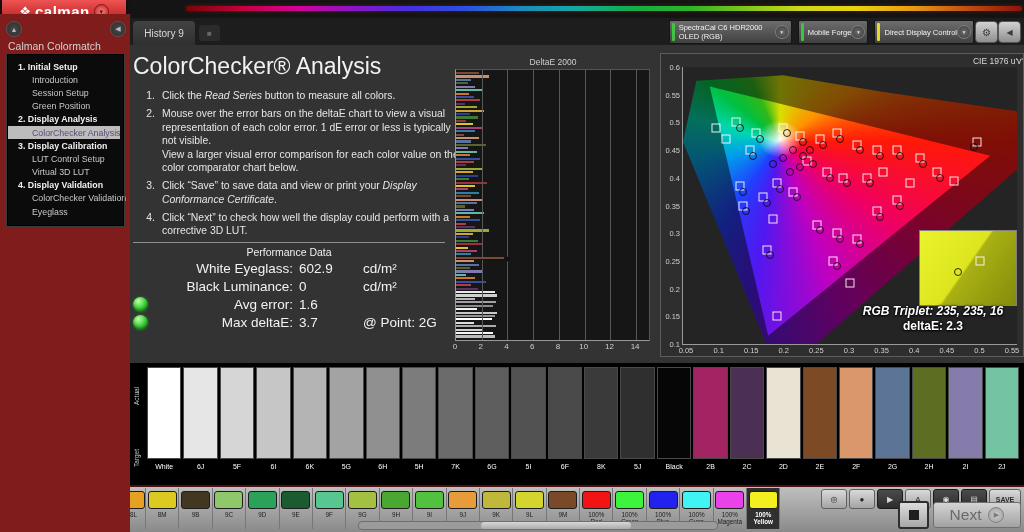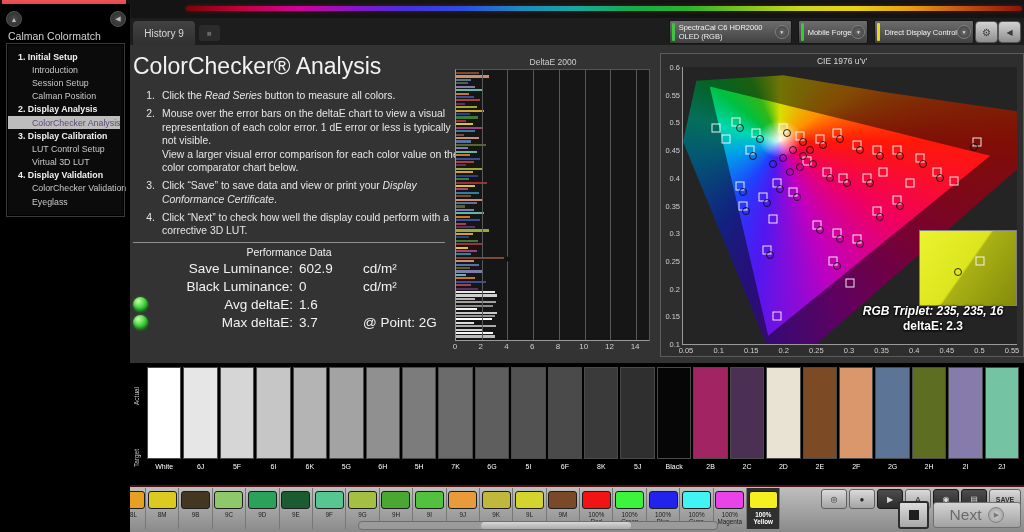--- a/index.html
+++ b/index.html
@@ -11,21 +11,21 @@
     background:linear-gradient(90deg,#7a0505,#c4003c,#d4009a,#8a14c8,#4530dd,#2a50e0,#1a8ac0,#16a8a0,#13ad4a,#2ab32a,#7cc41c,#c8d81a,#e8d312,#e89e14,#c05010,#8a1208);
     box-shadow:0 0 4px rgba(255,60,60,.25);}
   .logo-box{position:absolute;left:2px;top:0;width:124px;height:23px;border-radius:0 0 9px 9px;
     background:linear-gradient(#ef5454,#b51a1a);box-shadow:0 1px 4px rgba(0,0,0,.7);
     display:flex;align-items:center;justify-content:center;gap:4px;}
   .logo-diamond{color:#fff;font-size:13px;line-height:1;}
   .logo-text{color:#fff;font-size:15px;font-weight:bold;letter-spacing:.5px;}
   .logo-dd{width:13px;height:13px;border-radius:50%;background:radial-gradient(#f08080,#c02020);
     border:1px solid #901010;color:#701010;font-size:6px;display:flex;align-items:center;justify-content:center;}
   
-  .sidebar{position:absolute;left:0;top:4px;width:130px;bottom:0;background:#000000;border-right:1px solid #1b1b1b;}
+  .sidebar{position:absolute;left:0;top:14px;width:130px;bottom:0;background:#7f1d1d;border-right:1px solid #1b1b1b;}
   .side-btn{position:absolute;width:14px;height:14px;border-radius:50%;background:radial-gradient(#4a4a4a,#2a2a2a);
     border:1px solid #555;color:#bbb;font-size:7px;display:flex;align-items:center;justify-content:center;}
   .sb-l{left:6px;top:7px;} .sb-r{left:110px;top:7px;}
   .sidebar-title{position:absolute;left:8px;top:26px;font-size:10.5px;color:#d2d2d2;}
   .tree{position:absolute;left:7px;top:40px;width:115px;background:#0b0b0b;border:1px solid #000;
     outline:1px solid #3a3a3a;padding:5px 0 7px;}
   .tree-item{font-size:8.8px;color:#c9c9c9;padding:1.6px 2px 1.6px 24px;cursor:pointer;white-space:nowrap;}
   .tree-item.bold{font-weight:bold;color:#f0f0f0;padding-left:10px;}
   .tree-item.selected{background:#bdbdbd;color:#5d4a72;margin-right:3px;}
   
@@ -74,21 +74,21 @@
   .vgrid{position:absolute;top:0;bottom:0;width:1px;background:#585858;}
   .delta-bars{position:absolute;inset:0;display:flex;flex-direction:column;justify-content:space-between;padding:2px 0;}
   .dbar{height:2.1px;flex:none;}
   .delta-xlabels{position:absolute;left:7px;top:292px;width:193px;height:12px;}
   .dxl{position:absolute;transform:translateX(-50%);font-size:8px;color:#cfcfcf;}
   .max-arrow{position:absolute;height:0;border-top:1.6px solid #111;}
   .max-arrow:after{content:"";position:absolute;right:-6px;top:-4px;border-left:6px solid #111;
     border-top:3px solid transparent;border-bottom:3px solid transparent;}
   
   .cie-panel{position:absolute;left:530px;top:8px;width:362px;height:302px;background:#2e2e2e;border:1px solid #5c5c5c;}
-  .cie-title{position:absolute;top:2px;left:0;right:0;text-align:center;font-size:8.5px;color:#dadada;}
+  .cie-title{position:absolute;top:2px;left:0;right:0;text-align:right;font-size:8.5px;color:#dadada;}
   .cie-plot{position:absolute;left:21px;top:13px;width:334px;height:277px;background:#242424;
     border-left:1px solid #9a9a9a;border-bottom:1px solid #9a9a9a;}
   .locus,.gamut{position:absolute;inset:0;
     background:conic-gradient(from 0deg at 29% 27%,#d8e000 0deg,#ff9000 55deg,#ff1808 90deg,#f00060 125deg,#c000c0 160deg,#5018f0 190deg,#2040ff 215deg,#00a0e8 255deg,#00d8b0 285deg,#00c040 310deg,#30b818 335deg,#d8e000 360deg);}
   .locus{clip-path:polygon(4% 5%,30% 3%,60% 9%,100% 16%,100% 37%,40% 100%,25% 100%,0% 27%);
     filter:brightness(.52) saturate(.95);}
   .gamut{clip-path:polygon(8% 7%,92% 32%,25.5% 97%);}
   .wp{position:absolute;left:29%;top:26%;width:44px;height:38px;transform:translate(-50%,-50%);
     background:radial-gradient(closest-side,rgba(255,255,255,.95),rgba(255,255,255,0));}
   .mk{position:absolute;transform:translate(-50%,-50%);}
@@ -152,21 +152,21 @@
   </div>
 
   <div class="sidebar">
     <div class="side-btn sb-l">▲</div>
     <div class="side-btn sb-r">◀</div>
     <div class="sidebar-title">Calman Colormatch</div>
     <div class="tree" id="tree">
         <div class="tree-item bold">1. Initial Setup</div>
         <div class="tree-item">Introduction</div>
         <div class="tree-item">Session Setup</div>
-        <div class="tree-item">Calman Position</div>
+        <div class="tree-item">Green Position</div>
         <div class="tree-item bold">2. Display Analysis</div>
         <div class="tree-item selected">ColorChecker Analysis</div>
         <div class="tree-item bold">3. Display Calibration</div>
         <div class="tree-item">LUT Control Setup</div>
         <div class="tree-item">Virtual 3D LUT</div>
         <div class="tree-item bold">4. Display Validation</div>
         <div class="tree-item">ColorChecker Validation</div>
         <div class="tree-item">Eyeglass</div>
       </div>
   </div>
@@ -224,35 +224,35 @@
             <div class="instr-text">
               <div><span>Click “Next” to check how well the display could perform with a corrective 3D LUT.</span></div>
             </div>
           </div>
         </div>
       <div class="perf">
         <div class="perf-header">Performance Data</div>
         <div id="perf-rows">
             <div class="perf-row">
               <div class="perf-led-slot"></div>
-              <div class="perf-label">Save Luminance:</div>
+              <div class="perf-label">White Eyeglass:</div>
               <div class="perf-value">602.9</div>
               <div class="perf-tail">cd/m²</div>
             </div>
             <div class="perf-row">
               <div class="perf-led-slot"></div>
               <div class="perf-label">Black Luminance:</div>
               <div class="perf-value">0</div>
               <div class="perf-tail">cd/m²</div>
             </div>
             <div class="perf-row">
               <div class="perf-led-slot">
                 <div class="perf-led"></div>
               </div>
-              <div class="perf-label">Avg deltaE:</div>
+              <div class="perf-label">Avg error:</div>
               <div class="perf-value">1.6</div>
             </div>
             <div class="perf-row">
               <div class="perf-led-slot">
                 <div class="perf-led"></div>
               </div>
               <div class="perf-label">Max deltaE:</div>
               <div class="perf-value">3.7</div>
               <div class="perf-tail">@ Point: 2G</div>
             </div>

